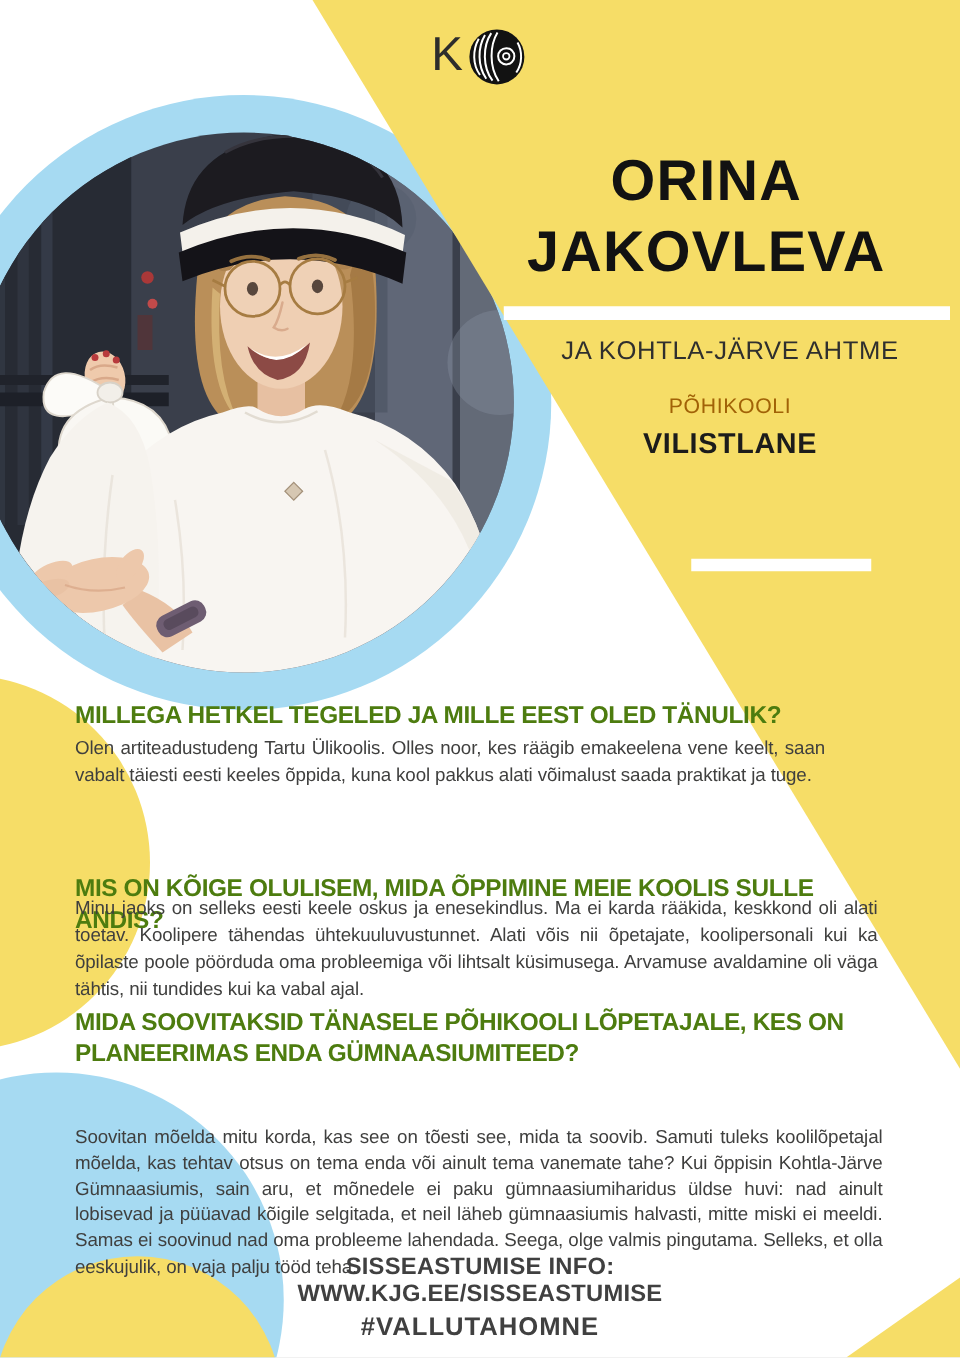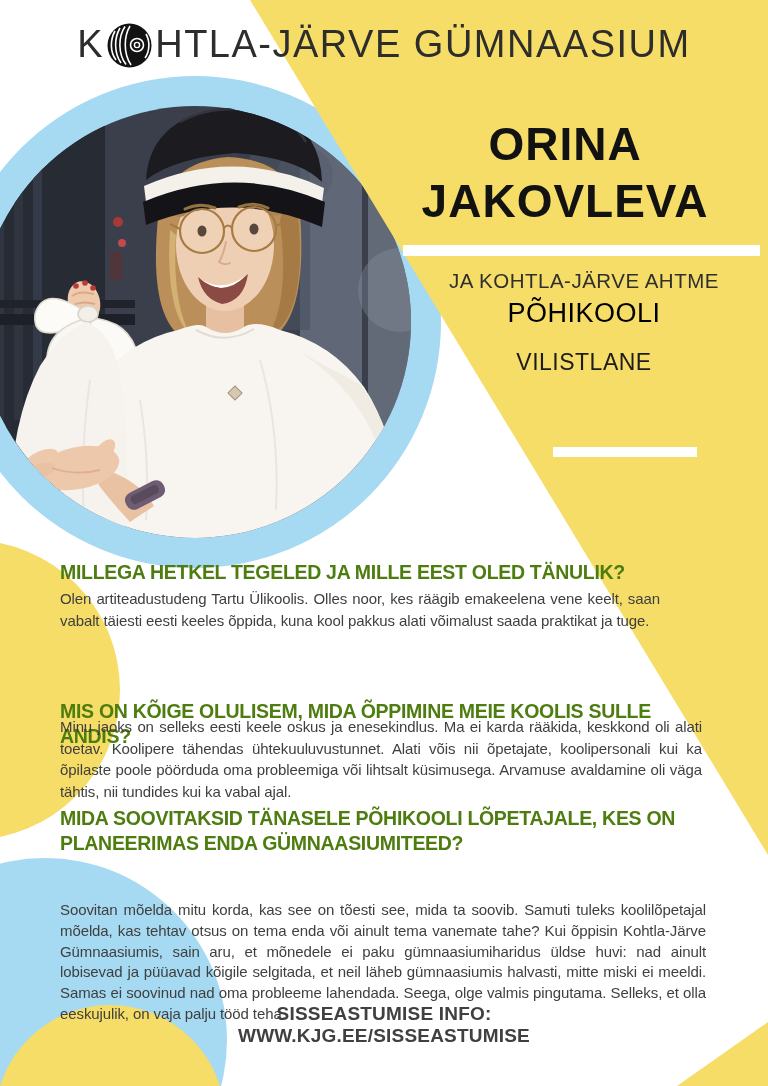--- a/index.html
+++ b/index.html
@@ -23,23 +23,23 @@
   .name-block{
     position:absolute;left:360px;top:116px;width:410px;text-align:center;
     font-weight:800;color:#121212;font-size:46px;line-height:57px;letter-spacing:1px;
   }
 
   
   .affil{
     position:absolute;left:400px;top:269px;width:368px;text-align:center;color:#1c1c1b;
   }
   .affil .l1{font-size:22px;font-weight:800;letter-spacing:0.2px;margin-bottom:7px;}
-  .affil .l2{font-size:20.5px;font-weight:300;color:#2f2f2e;margin-bottom:5px;letter-spacing:0.5px;}
-  .affil .l3{font-size:27px;font-weight:300;color:#000000;margin-bottom:20px;letter-spacing:0.5px;}
-  .affil .l4{font-size:23px;font-weight:400;letter-spacing:0.5px;}
+  .affil .l2{font-size:20.5px;font-weight:300;color:#2f2f2e;margin-bottom:22px;letter-spacing:0.5px;}
+  .affil .l3{font-size:17px;font-weight:300;color:#a16207;margin-bottom:6px;letter-spacing:0.5px;}
+  .affil .l4{font-size:23px;font-weight:700;letter-spacing:0.5px;}
 
   
   .question{
     position:absolute;left:60px;color:#4d7c0f;
     font-size:19.5px;font-weight:800;letter-spacing:-0.3px;line-height:24.5px;
   }
   .answer{
     position:absolute;left:60px;color:#3f3f3e;
     font-size:15px;line-height:21.5px;text-align:justify;letter-spacing:-0.1px;
   }
@@ -171,21 +171,20 @@
     <svg class="emblem" viewBox="0 0 47 47">
       <circle cx="23.5" cy="23.5" r="22" fill="#121212"></circle>
       <path d="M 9 9 C 4 18 4 30 10 38" stroke="#ffffff" stroke-width="1.6" fill="none"></path>
       <path d="M 14 6 C 8 16 8 31 15 41" stroke="#ffffff" stroke-width="1.6" fill="none"></path>
       <path d="M 19 4.5 C 12 15 12 32 20 42.5" stroke="#ffffff" stroke-width="1.6" fill="none"></path>
       <path d="M 24 4 C 18 14 17 31 25 43" stroke="#ffffff" stroke-width="1.6" fill="none"></path>
       <path d="M 40 12 C 44 19 44 29 39 36" stroke="#ffffff" stroke-width="1.6" fill="none"></path>
       <circle cx="31" cy="23" r="6.5" stroke="#ffffff" stroke-width="1.6" fill="none"></circle>
       <circle cx="31" cy="23" r="2.6" stroke="#ffffff" stroke-width="1.4" fill="none"></circle>
     </svg>
-    <span>HTLA-JÄRVE GÜMNAASIUM</span>
   </div>
 
   <div class="name-block">
     <div>ORINA</div>
     <div>JAKOVLEVA</div>
   </div>
 
   <div class="affil">
     <div class="l2">JA KOHTLA-JÄRVE AHTME</div>
     <div class="l3">PÕHIKOOLI</div>
@@ -197,15 +196,16 @@
 
   <div class="question q2">MIS ON KÕIGE OLULISEM, MIDA ÕPPIMINE MEIE KOOLIS SULLE ANDIS?</div>
   <div class="answer a2">Minu jaoks on selleks eesti keele oskus ja enesekindlus. Ma ei karda rääkida, keskkond oli alati toetav. Koolipere tähendas ühtekuuluvustunnet. Alati võis nii õpetajate, koolipersonali kui ka õpilaste poole pöörduda oma probleemiga või lihtsalt küsimusega. Arvamuse avaldamine oli väga tähtis, nii tundides kui ka vabal ajal.</div>
 
   <div class="question q3">MIDA SOOVITAKSID TÄNASELE PÕHIKOOLI LÕPETAJALE, KES ON PLANEERIMAS ENDA GÜMNAASIUMITEED?</div>
   <div class="answer a3">Soovitan mõelda mitu korda, kas see on tõesti see, mida ta soovib. Samuti tuleks koolilõpetajal mõelda, kas tehtav otsus on tema enda või ainult tema vanemate tahe? Kui õppisin Kohtla-Järve Gümnaasiumis, sain aru, et mõnedele ei paku gümnaasiumiharidus üldse huvi: nad ainult lobisevad ja püüavad kõigile selgitada, et neil läheb gümnaasiumis halvasti, mitte miski ei meeldi. Samas ei soovinud nad oma probleeme lahendada. Seega, olge valmis pingutama. Selleks, et olla eeskujulik, on vaja palju tööd teha.</div>
 
   <div class="footer">
     <div class="f1">SISSEASTUMISE INFO:</div>
     <div class="f2">WWW.KJG.EE/SISSEASTUMISE</div>
+    <div class="f3">#VALLUTAHOMNE</div>
   </div>
 
 </div>
 
 </body></html>

